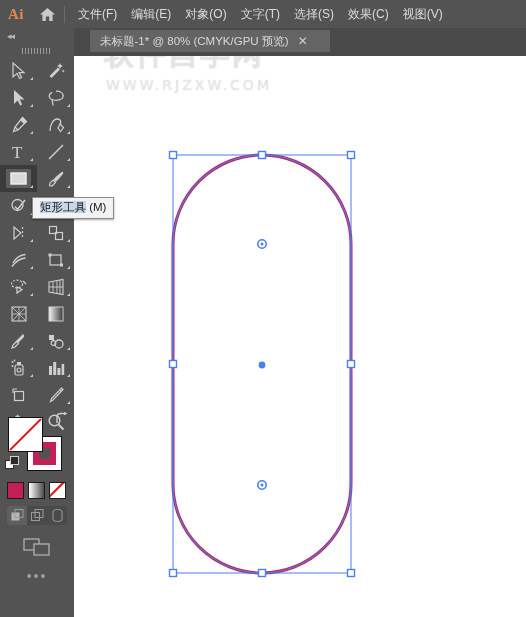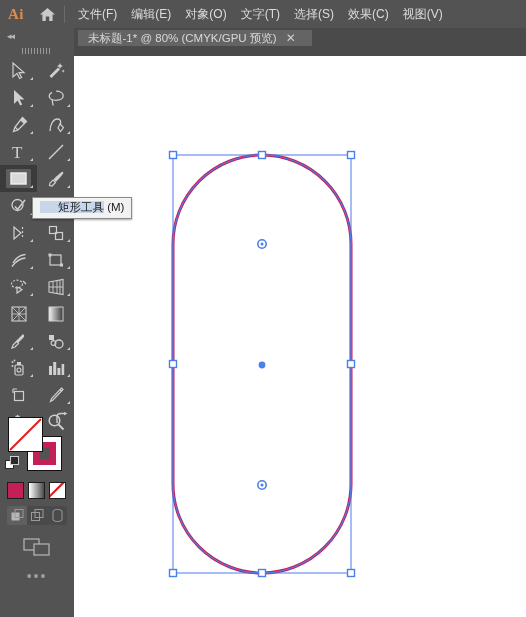--- a/index.html
+++ b/index.html
@@ -64,21 +64,20 @@
   #tooltip{
     position:absolute;left:32px;top:197px;
     background:#f2f2f2;color:#1a1a1a;
     border:1px solid #8a8a8a;
     padding:3px 7px 4px 7px;font-size:11.5px;
     white-space:nowrap;z-index:60;line-height:13px;
     box-shadow:0 1px 2px rgba(0,0,0,.35);
   }
   #tooltip .hl{
     background:#c8d6ea;
-    padding-left:18px;
   }
   
   #swatch-area{position:absolute;left:0;top:380px;width:74px;}
   #fillstroke{position:relative;width:74px;height:70px;}
   #fill-sw{
     position:absolute;left:8px;top:9px;width:35px;height:35px;
     background:#ffffff;border:1px solid #111;box-sizing:border-box;
   }
   #fill-sw .slash{
     position:absolute;left:0;top:0;width:100%;height:100%;overflow:hidden;
@@ -120,23 +119,23 @@
   }
   
   #doc-area{
     position:absolute;left:74px;top:28px;width:452px;height:589px;
     background:#535353;
   }
   #tabbar{
     position:absolute;left:0;top:0;width:452px;height:28px;background:#4a4a4a;
   }
   #tab{
-    position:absolute;left:4px;top:2px;height:16px;
+    position:absolute;left:16px;top:2px;height:22px;
     background:#646464;display:flex;align-items:center;
-    padding:0 16px 0 10px;box-sizing:border-box;
+    padding:0 22px 0 10px;box-sizing:border-box;
     font-size:11.5px;color:#d8d8d8;white-space:nowrap;
   }
   #tab-close{margin-left:9px;color:#cfcfcf;font-size:12px;line-height:12px;}
   #canvas{
     position:absolute;left:0;top:28px;width:452px;height:561px;
     background:#ffffff;overflow:hidden;
   }
   #watermark{
     position:absolute;left:30px;top:-22px;z-index:40;
     pointer-events:none;user-select:none;
@@ -510,19 +509,23 @@
         <rect x="184.5" y="95.5" width="7" height="7"></rect>
         <rect x="273.5" y="95.5" width="7" height="7"></rect>
         <rect x="95.5" y="304.5" width="7" height="7"></rect>
         <rect x="273.5" y="304.5" width="7" height="7"></rect>
         <rect x="95.5" y="513.5" width="7" height="7"></rect>
         <rect x="184.5" y="513.5" width="7" height="7"></rect>
         <rect x="273.5" y="513.5" width="7" height="7"></rect>
       </g>
     </svg>
 
+    <div id="watermark">
+      <div id="wm-main">软件自学网</div>
+      <div id="wm-sub">WWW.RJZXW.COM</div>
+    </div>
   </div>
 </div>
 
 <div id="tooltip">
   <span class="hl">矩形工具</span>
   <span>(M)</span>
 </div>
 
 </body></html>

